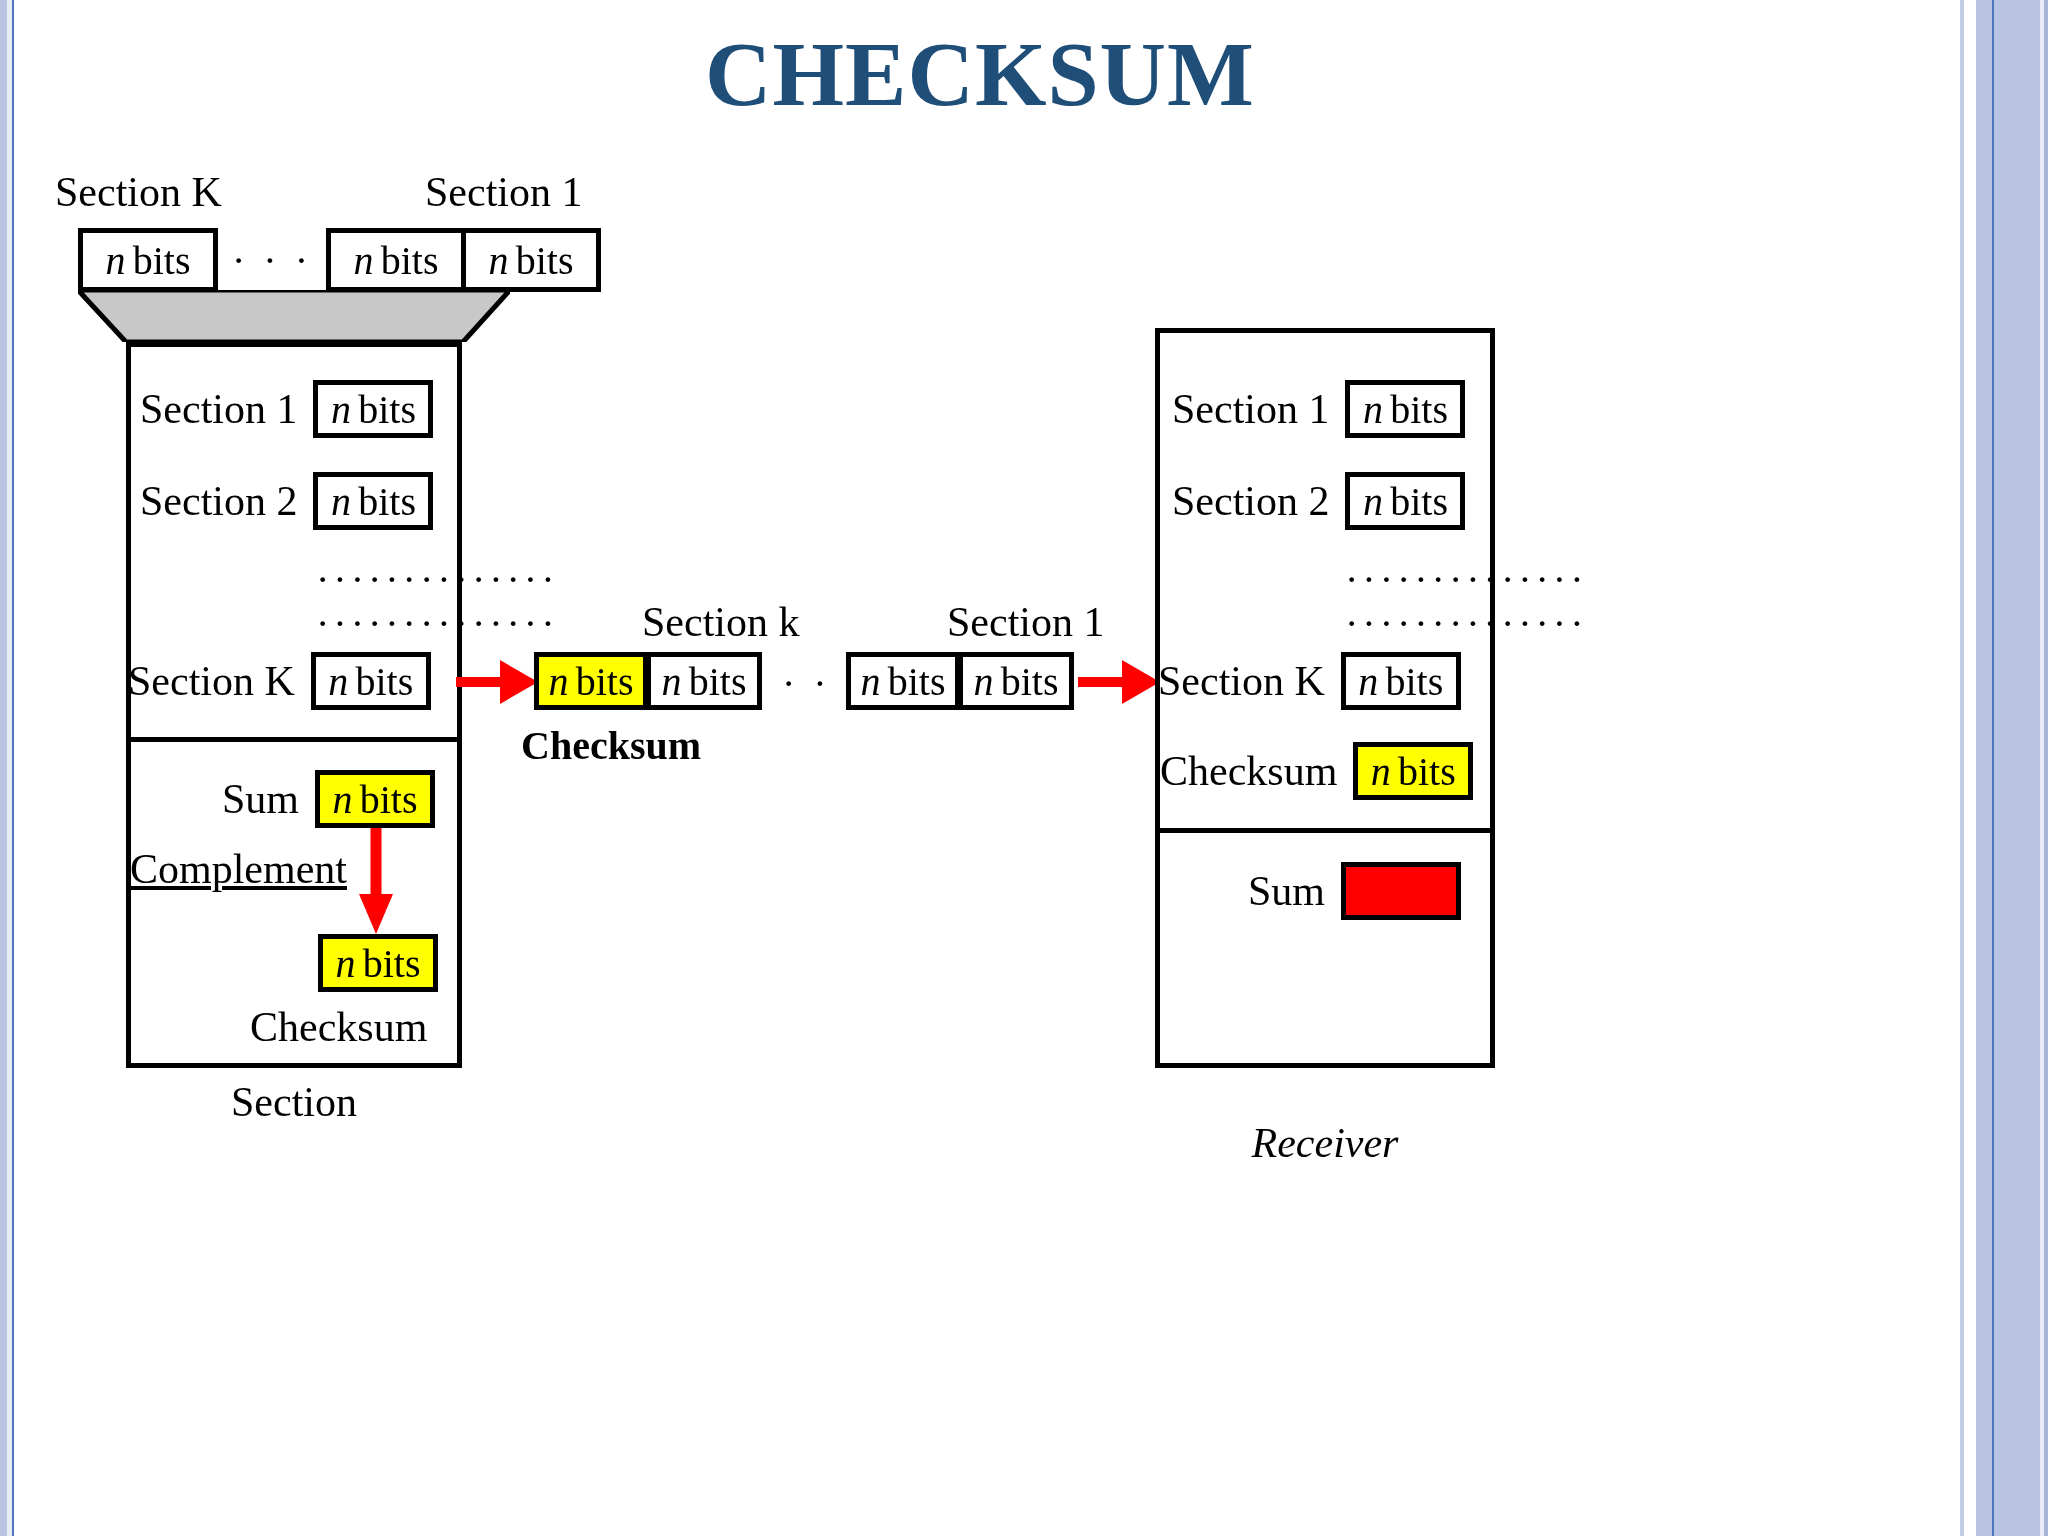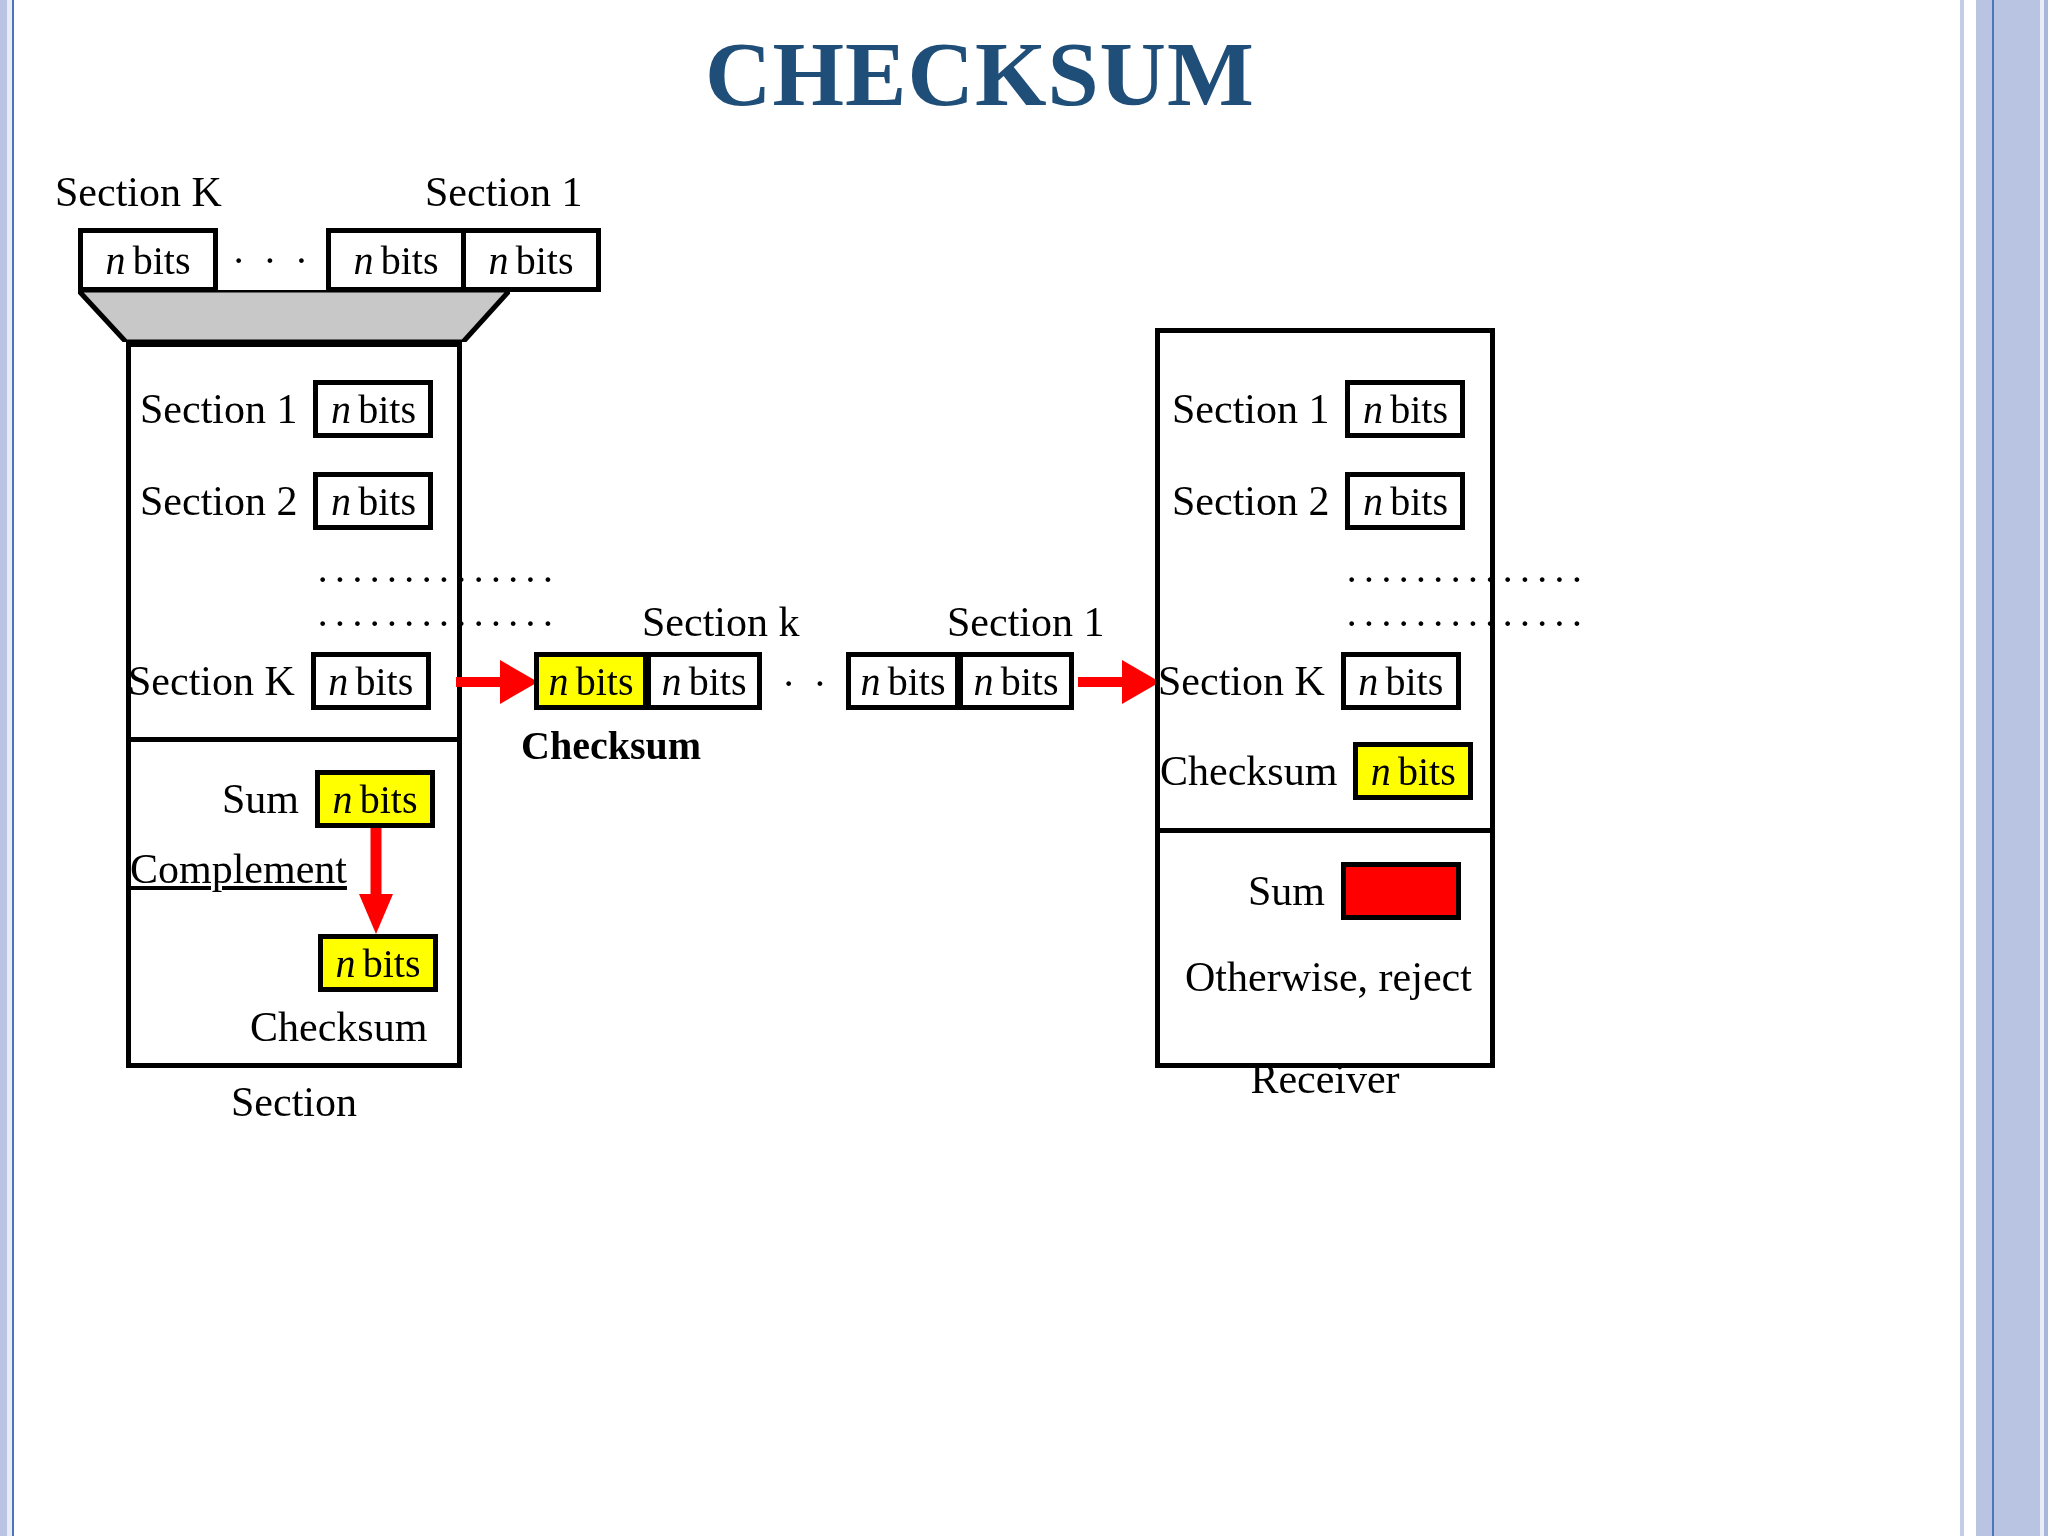--- a/index.html
+++ b/index.html
@@ -117,21 +117,21 @@
   #receiver-divider{position:absolute;left:1155px;top:828px;width:340px;height:5px;background:#000;}
 
   #r-row1{left:1172px;top:380px;}
   #r-row2{left:1172px;top:472px;}
   #r-dots-1{position:absolute;left:1345px;top:556px;}
   #r-dots-2{position:absolute;left:1345px;top:600px;}
   #r-rowk{left:1158px;top:652px;}
   #r-checksum{left:1160px;top:742px;}
   #r-sum{left:1248px;top:862px;}
   #r-verdict{position:absolute;left:1185px;top:955px;line-height:1.06;}
-  #receiver-caption{position:absolute;left:1155px;top:1055px;width:340px;text-align:center;}
+  #receiver-caption{position:absolute;left:1155px;top:1119px;width:340px;text-align:center;font-style:italic;}
 </style>
 </head>
 <body>
 
 <div id="slide-frame">
   <div class="edge-left-1"></div>
   <div class="edge-left-2"></div>
   <div class="edge-left-3"></div>
   <div class="edge-left-4"></div>
   <div class="edge-right-1"></div>
@@ -298,16 +298,15 @@
       <span>bits</span>
   </div>
 </div>
 
 <div id="r-sum" class="row">
   <span class="lbl">Sum</span>
   <div class="bitbox red"></div>
 </div>
 
 <div id="r-verdict">
-  <div class="lbl">Otherwise, reject</div>
 </div>
 
 <div id="receiver-caption" class="lbl">Receiver</div>
 
 </body></html>

